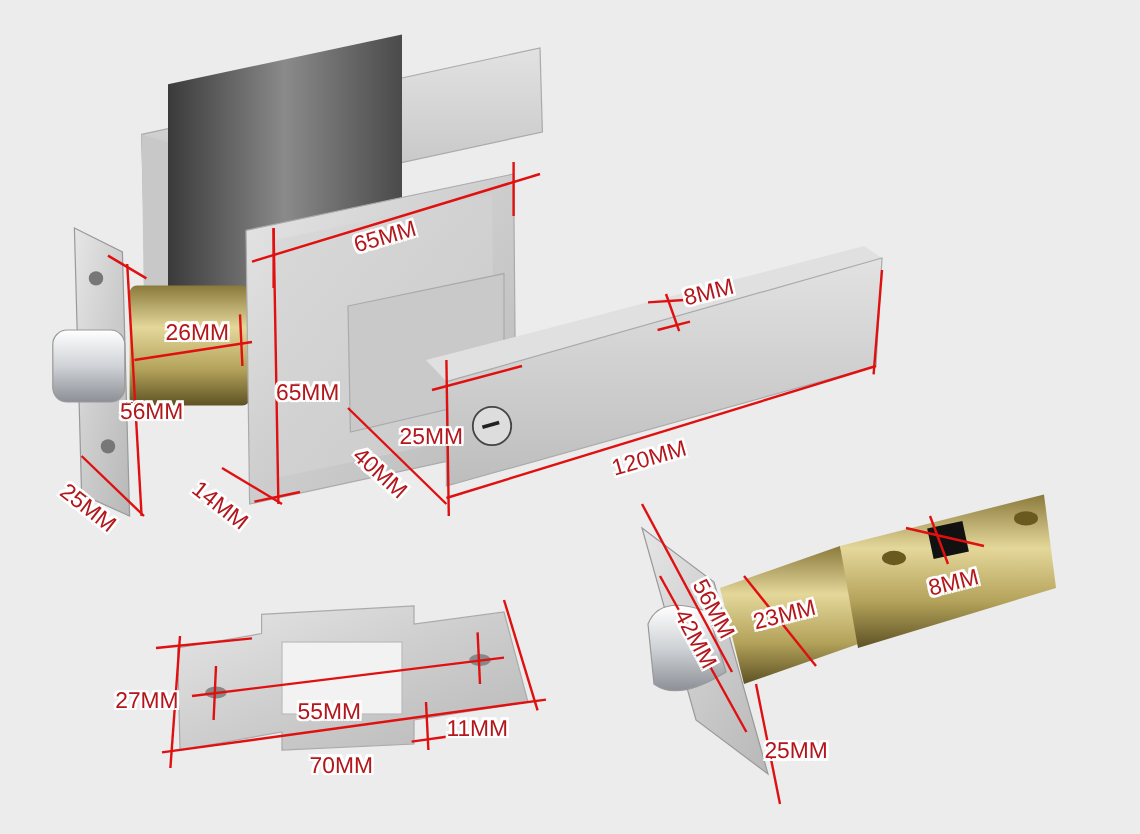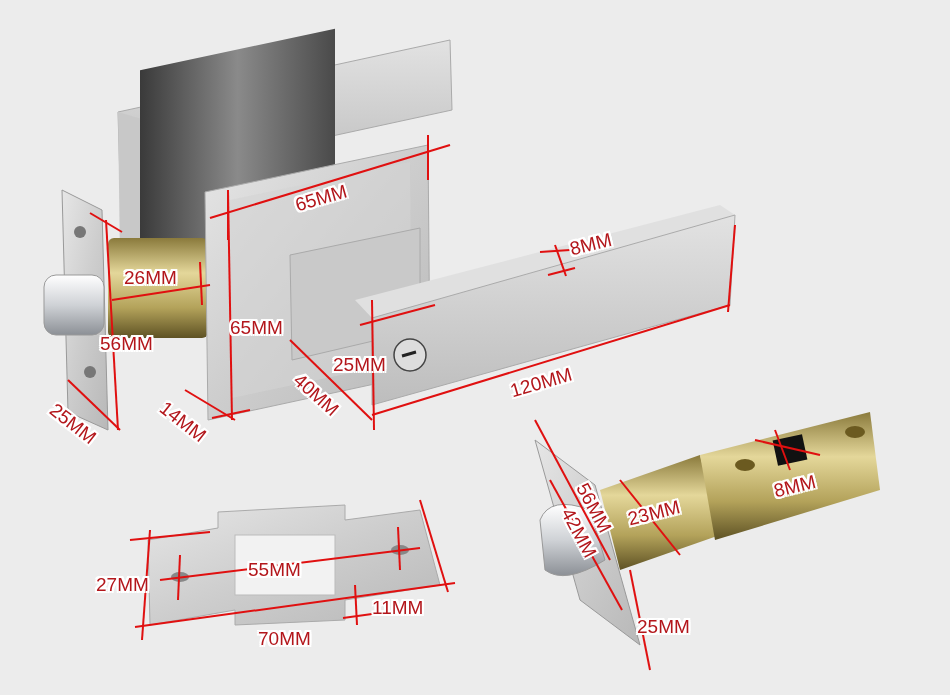--- a/index.html
+++ b/index.html
@@ -131,31 +131,31 @@
         <line x1="550" y1="480" x2="622" y2="610"></line>
       <line x1="630" y1="570" x2="650" y2="670"></line>
         <line x1="620" y1="480" x2="680" y2="555"></line>
       <line x1="755" y1="440" x2="820" y2="455"></line>
         <line x1="775" y1="430" x2="790" y2="470"></line>
     </g>
   </svg>
 
   <span class="dim" style="left:293px;top:196px;transform:rotate(-16deg)">65MM</span>
   <span class="dim" style="left:230px;top:318px">65MM</span>
-  <span class="dim" style="left:124px;top:268px">26MM</span>
+  <span class="dim" style="left:138px;top:268px">26MM</span>
   <span class="dim" style="left:100px;top:334px">56MM</span>
   <span class="dim" style="left:58px;top:400px;transform:rotate(38deg)">25MM</span>
   <span class="dim" style="left:168px;top:398px;transform:rotate(38deg)">14MM</span>
   <span class="dim" style="left:303px;top:370px;transform:rotate(42deg)">40MM</span>
   <span class="dim" style="left:568px;top:240px;transform:rotate(-14deg)">8MM</span>
   <span class="dim" style="left:333px;top:355px">25MM</span>
   <span class="dim" style="left:508px;top:382px;transform:rotate(-16deg)">120MM</span>
 
   <span class="dim" style="left:96px;top:575px">27MM</span>
-  <span class="dim" style="left:248px;top:560px">55MM</span>
+  <span class="dim" style="left:248px;top:584px">55MM</span>
   <span class="dim" style="left:258px;top:629px">70MM</span>
   <span class="dim" style="left:372px;top:598px">11MM</span>
 
   <span class="dim" style="left:590px;top:480px;transform:rotate(62deg)">56MM</span>
   <span class="dim" style="left:575px;top:505px;transform:rotate(62deg)">42MM</span>
   <span class="dim" style="left:626px;top:510px;transform:rotate(-14deg)">23MM</span>
   <span class="dim" style="left:772px;top:482px;transform:rotate(-14deg)">8MM</span>
   <span class="dim" style="left:637px;top:617px">25MM</span>
 </div>
 

